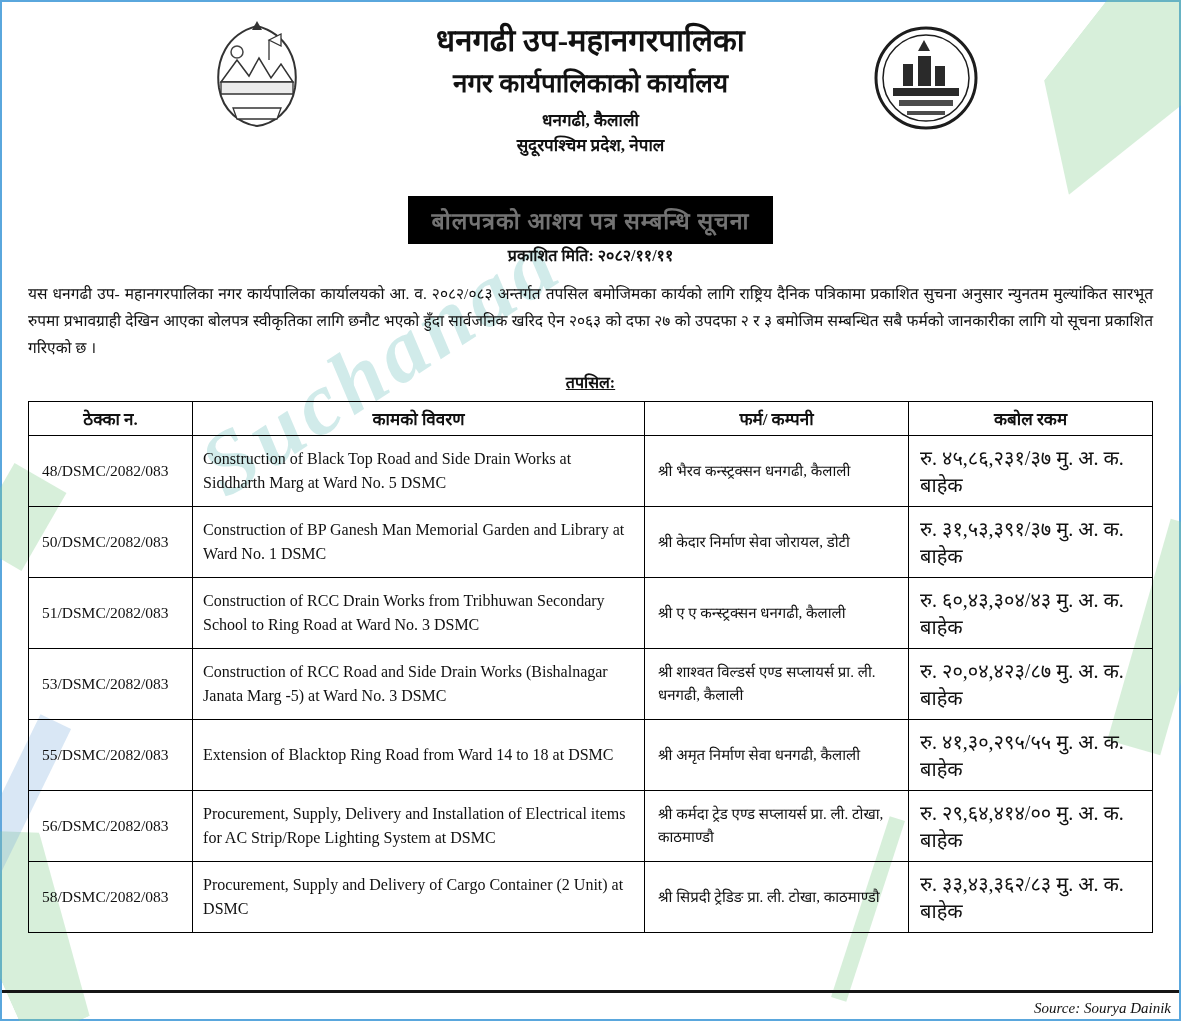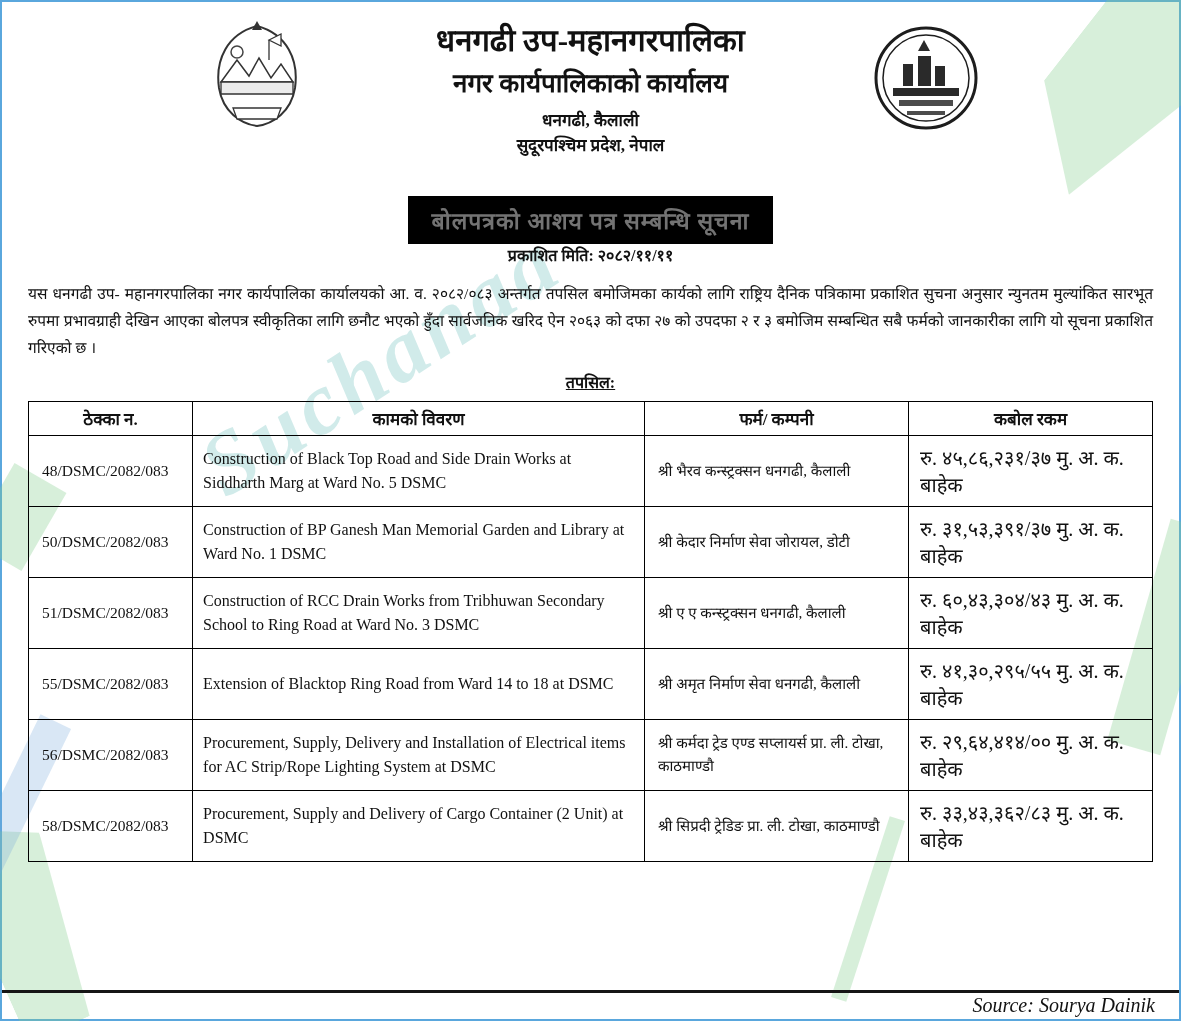--- a/index.html
+++ b/index.html
@@ -65,22 +65,22 @@
     border:1.6px solid #000; vertical-align:middle;
   }
   table.notice th { font-size:17px; font-weight:bold; padding:5px 20px; }
   td.col-no     { font-size:15.5px; padding:8px 8px 8px 13px; }
   td.col-work   { font-size:16px;   padding:8px 10px; line-height:1.55; }
   td.col-firm   { font-size:15px;   padding:8px 10px 8px 13px; line-height:1.55; }
   td.col-amount { font-size:20px;   padding:8px 8px 8px 11px; }
   
   .bottom-rule { position:absolute; left:0; right:0; bottom:26px; height:3px; background:#151515; z-index:2; }
   .source-credit {
-    position:absolute; right:24px; bottom:2px; z-index:2;
-    font-style:italic; font-size:20px; color:#111;
+    position:absolute; right:8px; bottom:2px; z-index:2;
+    font-style:italic; font-size:15px; color:#111;
   }
 </style>
 </head>
 <body>
 
 <div class="page">
 
   <div class="decor" id="d1"></div>
   <div class="decor" id="d2"></div>
   <div class="decor" id="d3"></div>
@@ -163,20 +163,26 @@
           <td class="col-firm">श्री केदार निर्माण सेवा जोरायल, डोटी</td>
           <td class="col-amount">रु. ३१,५३,३९१/३७ मु. अ. क. बाहेक</td>
         </tr>
         <tr>
           <td class="col-no">51/DSMC/2082/083</td>
           <td class="col-work">Construction of RCC Drain Works from Tribhuwan Secondary School to Ring Road at Ward No. 3 DSMC</td>
           <td class="col-firm">श्री ए ए कन्स्ट्रक्सन धनगढी, कैलाली</td>
           <td class="col-amount">रु. ६०,४३,३०४/४३ मु. अ. क. बाहेक</td>
         </tr>
         <tr>
+          <td class="col-no">53/DSMC/2082/083</td>
+          <td class="col-work">Construction of RCC Road and Side Drain Works (Bishalnagar Janata Marg -5) at Ward No. 3 DSMC</td>
+          <td class="col-firm">श्री शाश्वत विल्डर्स एण्ड सप्लायर्स प्रा. ली. धनगढी, कैलाली</td>
+          <td class="col-amount">रु. २०,०४,४२३/८७ मु. अ. क. बाहेक</td>
+        </tr>
+        <tr>
           <td class="col-no">55/DSMC/2082/083</td>
           <td class="col-work">Extension of Blacktop Ring Road from Ward 14 to 18 at DSMC</td>
           <td class="col-firm">श्री अमृत निर्माण सेवा धनगढी, कैलाली</td>
           <td class="col-amount">रु. ४१,३०,२९५/५५ मु. अ. क. बाहेक</td>
         </tr>
         <tr>
           <td class="col-no">56/DSMC/2082/083</td>
           <td class="col-work">Procurement, Supply, Delivery and Installation of Electrical items for AC Strip/Rope Lighting System at DSMC</td>
           <td class="col-firm">श्री कर्मदा ट्रेड एण्ड सप्लायर्स प्रा. ली. टोखा, काठमाण्डौ</td>
           <td class="col-amount">रु. २९,६४,४१४/०० मु. अ. क. बाहेक</td>

